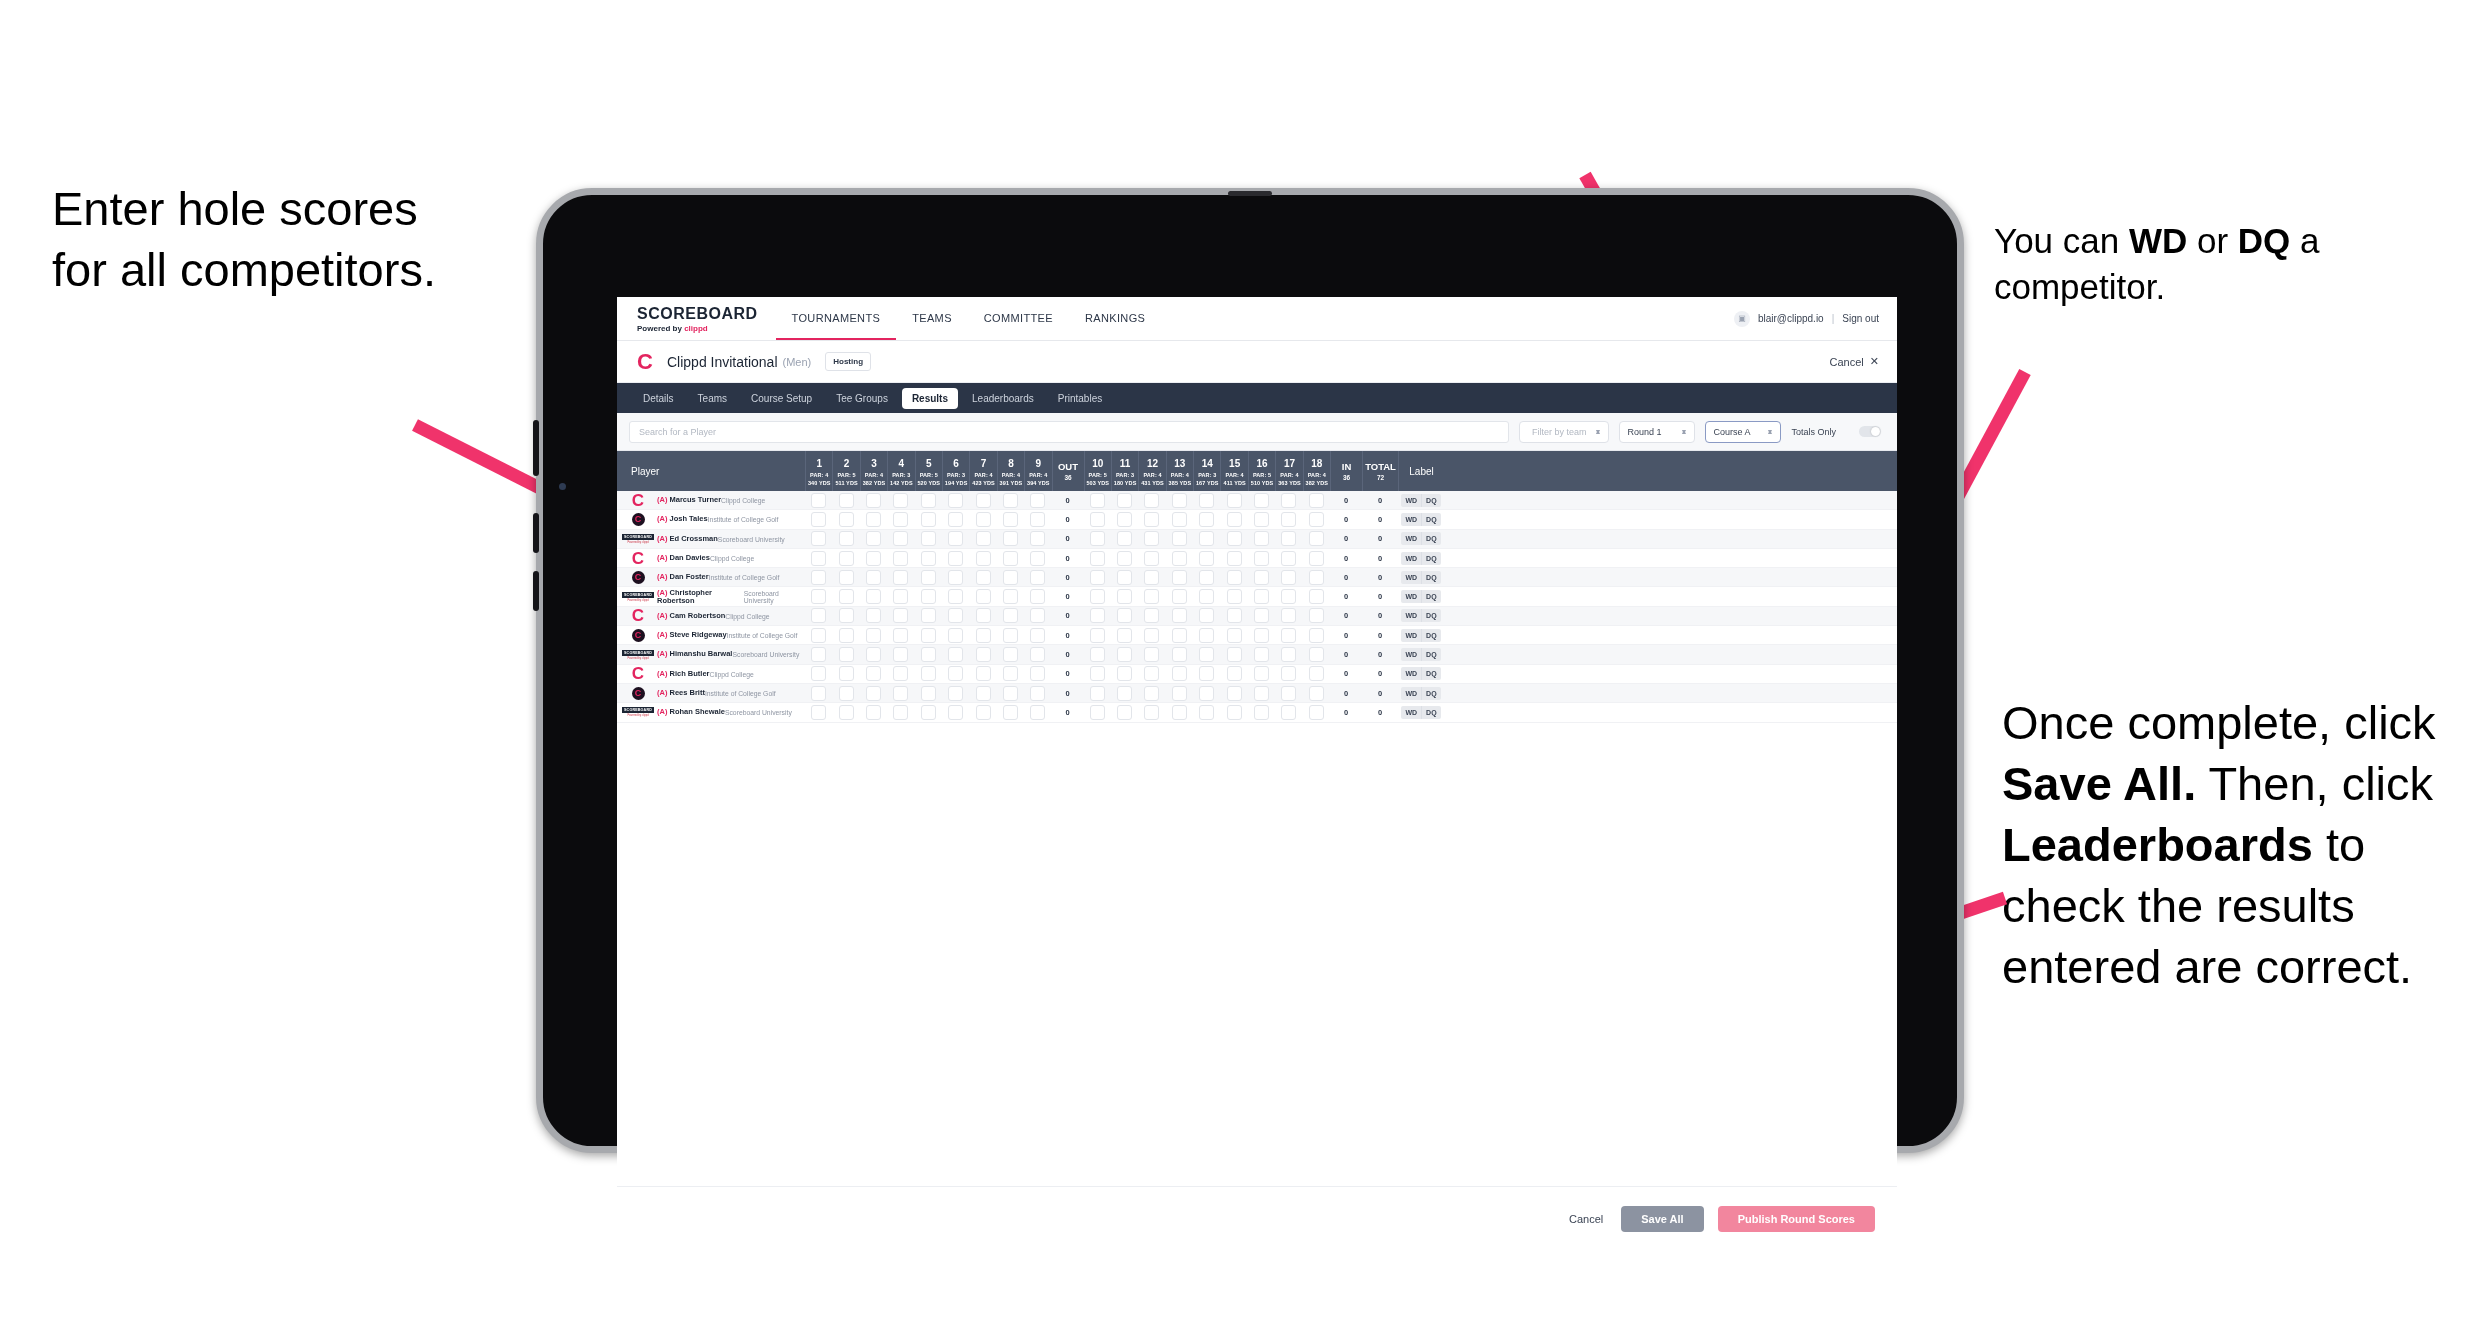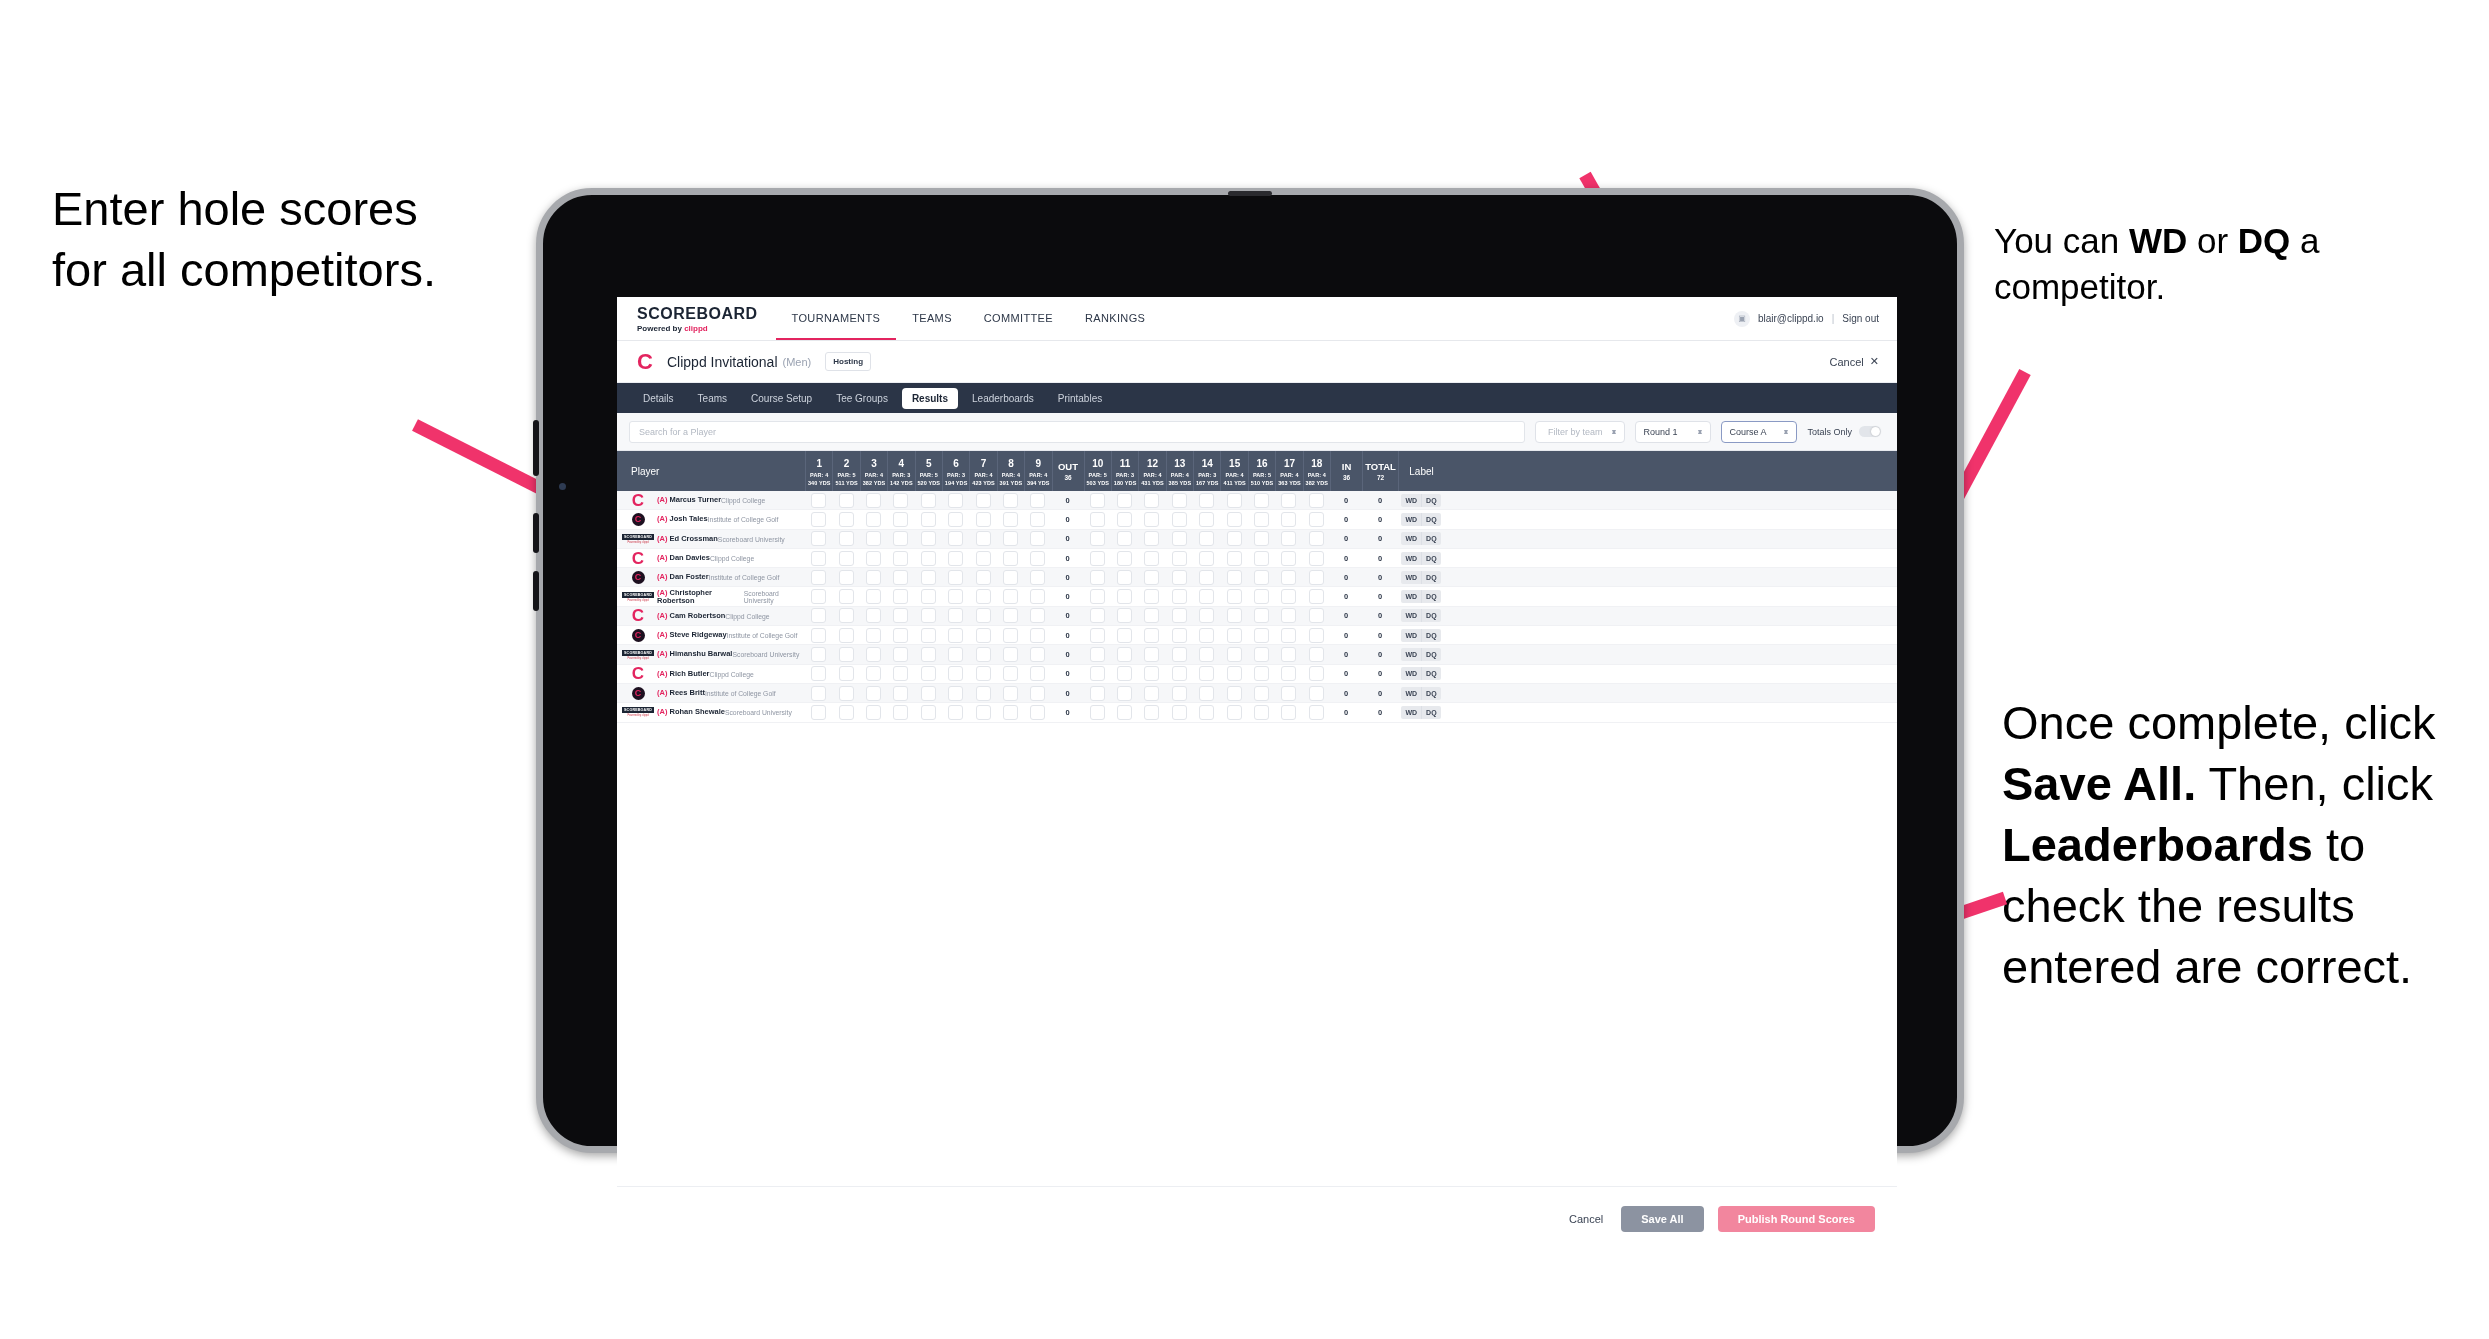--- a/index.html
+++ b/index.html
@@ -89,21 +89,21 @@
     flex: 1 1 auto; height:22px; background:#fff; border:1px solid #e2e5ea; border-radius:3px;
     display:flex; align-items:center; padding: 0 9px; font-size:9px; color:#b2b8c2;
   }
   .selbox {
     height:22px; min-width:76px; background:#fff; border:1px solid #dfe2e8; border-radius:4px;
     display:flex; align-items:center; justify-content:space-between; padding:0 7px; font-size:9px; color:#3b4454; gap:8px;
   }
   .selbox.placeholder { color:#b2b8c2;padding-left:12px; }
   .selbox.focused { border-color:#8a9ac4; }
   .caret { display:flex; flex-direction:column; line-height:0; color:#9aa2b1; font-size:7px; }
-  .toggle-wrap { display:flex; align-items:center; gap:7px; padding-right:4px; }
+  .toggle-wrap { display:flex; align-items:center; gap:23px; padding-right:4px; }
   .toggle-lbl { font-size:9px; color:#3b4454; }
   .toggle { width:22px; height:11px; background:#e2e5ea; border-radius:7px; position:relative; }
   .toggle::after { content:""; position:absolute; right:1px; top:1px; width:9px; height:9px; border-radius:50%; background:#fff; box-shadow:0 0 2px rgba(0,0,0,.25); }
 
   
   .tbl { width:100%; }
   .thead { display:flex; background:#4a5568; color:#fff; height:40px; align-items:stretch; }
   .th-player { width:188px; display:flex; align-items:center; padding-left:14px; font-size:10px; font-weight:500; }
   .th-hole {
     width:27.4px; border-left:1px solid #5a657a; display:flex; flex-direction:column;

